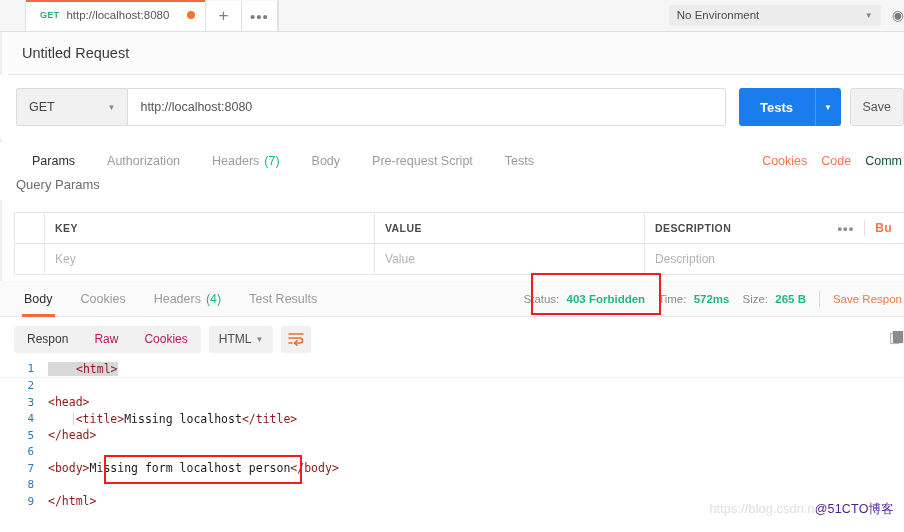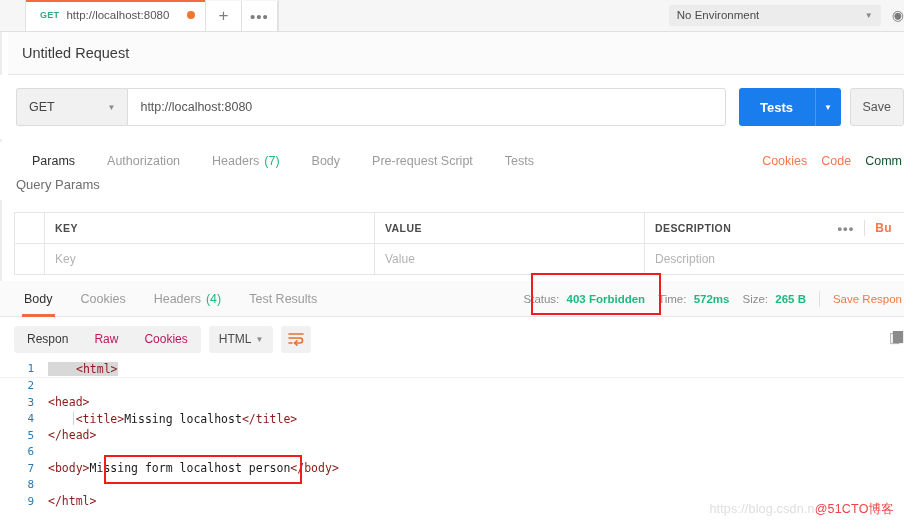--- a/index.html
+++ b/index.html
@@ -237,21 +237,21 @@
     position: absolute; left: 73px; top: 412px; width: 1px; height: 13px;
     background: #d0d0d0;
   }
 
   
   .wm {
     position: absolute; right: 10px; bottom: 14px;
     font-size: 12.5px; color: #dedede; white-space: nowrap;
     letter-spacing: .2px;
   }
-  .wm .cn { color: #ef4444; }
+  .wm .cn { color: #4c1d95; }
 </style>
 </head>
 <body>
 
 <div class="app">
 
   <div class="tabstrip">
     <div class="strip-left-edge"></div>
 
     <div class="req-tab">

